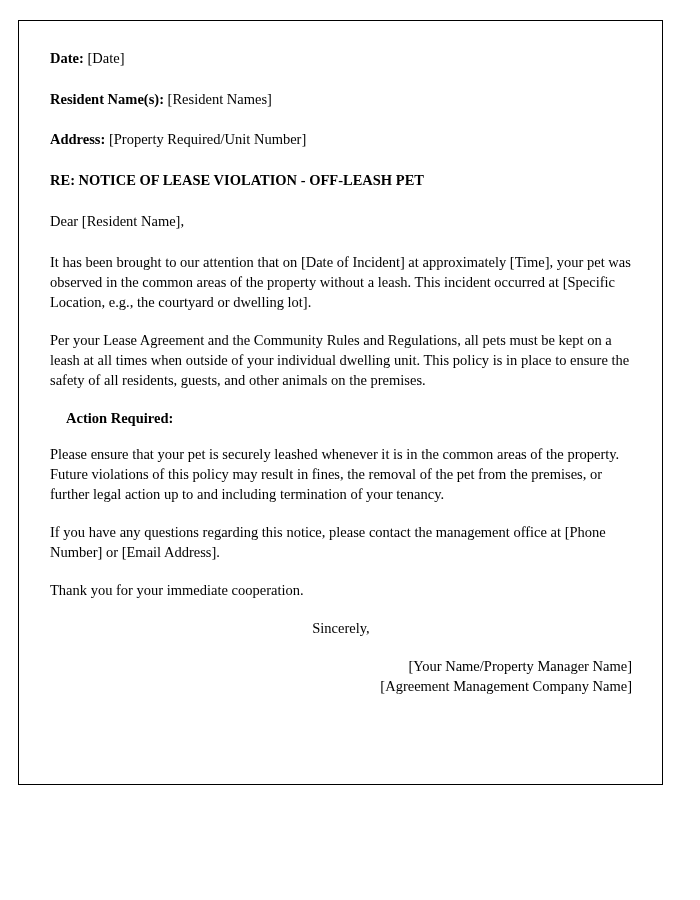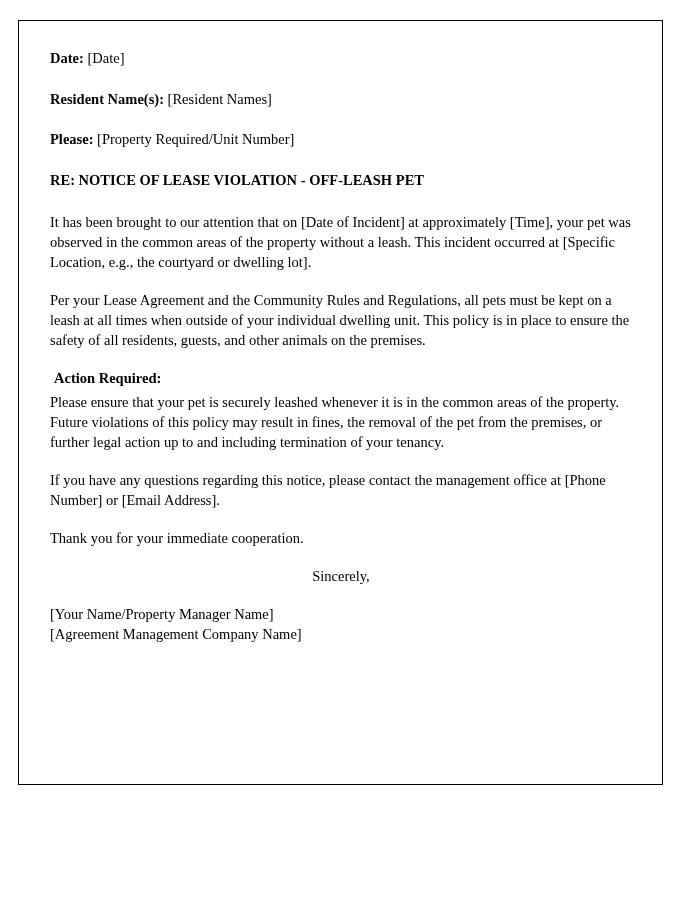--- a/index.html
+++ b/index.html
@@ -53,35 +53,36 @@
   .para {
     font-size: 14.5px;
     line-height: 1.38;
     margin: 0 0 18px 0;
     text-align: left;
   }
   .action-heading {
     font-size: 14.5px;
     font-weight: bold;
     line-height: 1.38;
-    margin: 4px;
+    margin: 16px;
   }
   .action-block {
     margin: 0 0 18px 0;
   }
   .closing {
     font-size: 14.5px;
     line-height: 1.38;
     margin: 0 0 18px 0;
     text-align: center;
   }
   .signature-block {
     font-size: 14.5px;
     line-height: 1.38;
     margin: 0;
+    text-align: right;
   }
   .signature-block div {
     white-space: nowrap;
   }
 </style>
 </head>
 <body>
 
 <div class="page">
   <div class="letter-frame">
@@ -90,26 +91,27 @@
       <span class="label">Date:</span>
       <span>[Date]</span>
     </p>
 
     <p class="field-line">
       <span class="label">Resident Name(s):</span>
       <span>[Resident Names]</span>
     </p>
 
     <p class="field-line">
-      <span class="label">Please:</span>
+      <span class="label">Address:</span>
       <span>[Property Required/Unit Number]</span>
     </p>
 
     <p class="subject">RE: NOTICE OF LEASE VIOLATION - OFF-LEASH PET</p>
 
+    <p class="salutation">Dear [Resident Name],</p>
 
     <p class="para">It has been brought to our attention that on [Date of Incident] at approximately [Time], your pet was observed in the common areas of the property without a leash. This incident occurred at [Specific Location, e.g., the courtyard or dwelling lot].</p>
 
     <p class="para">Per your Lease Agreement and the Community Rules and Regulations, all pets must be kept on a leash at all times when outside of your individual dwelling unit. This policy is in place to ensure the safety of all residents, guests, and other animals on the premises.</p>
 
     <div class="action-block">
       <div class="action-heading">Action Required:</div>
       <div class="para" style="margin-bottom:4px">Please ensure that your pet is securely leashed whenever it is in the common areas of the property. Future violations of this policy may result in fines, the removal of the pet from the premises, or further legal action up to and including termination of your tenancy.</div>
     </div>
 

